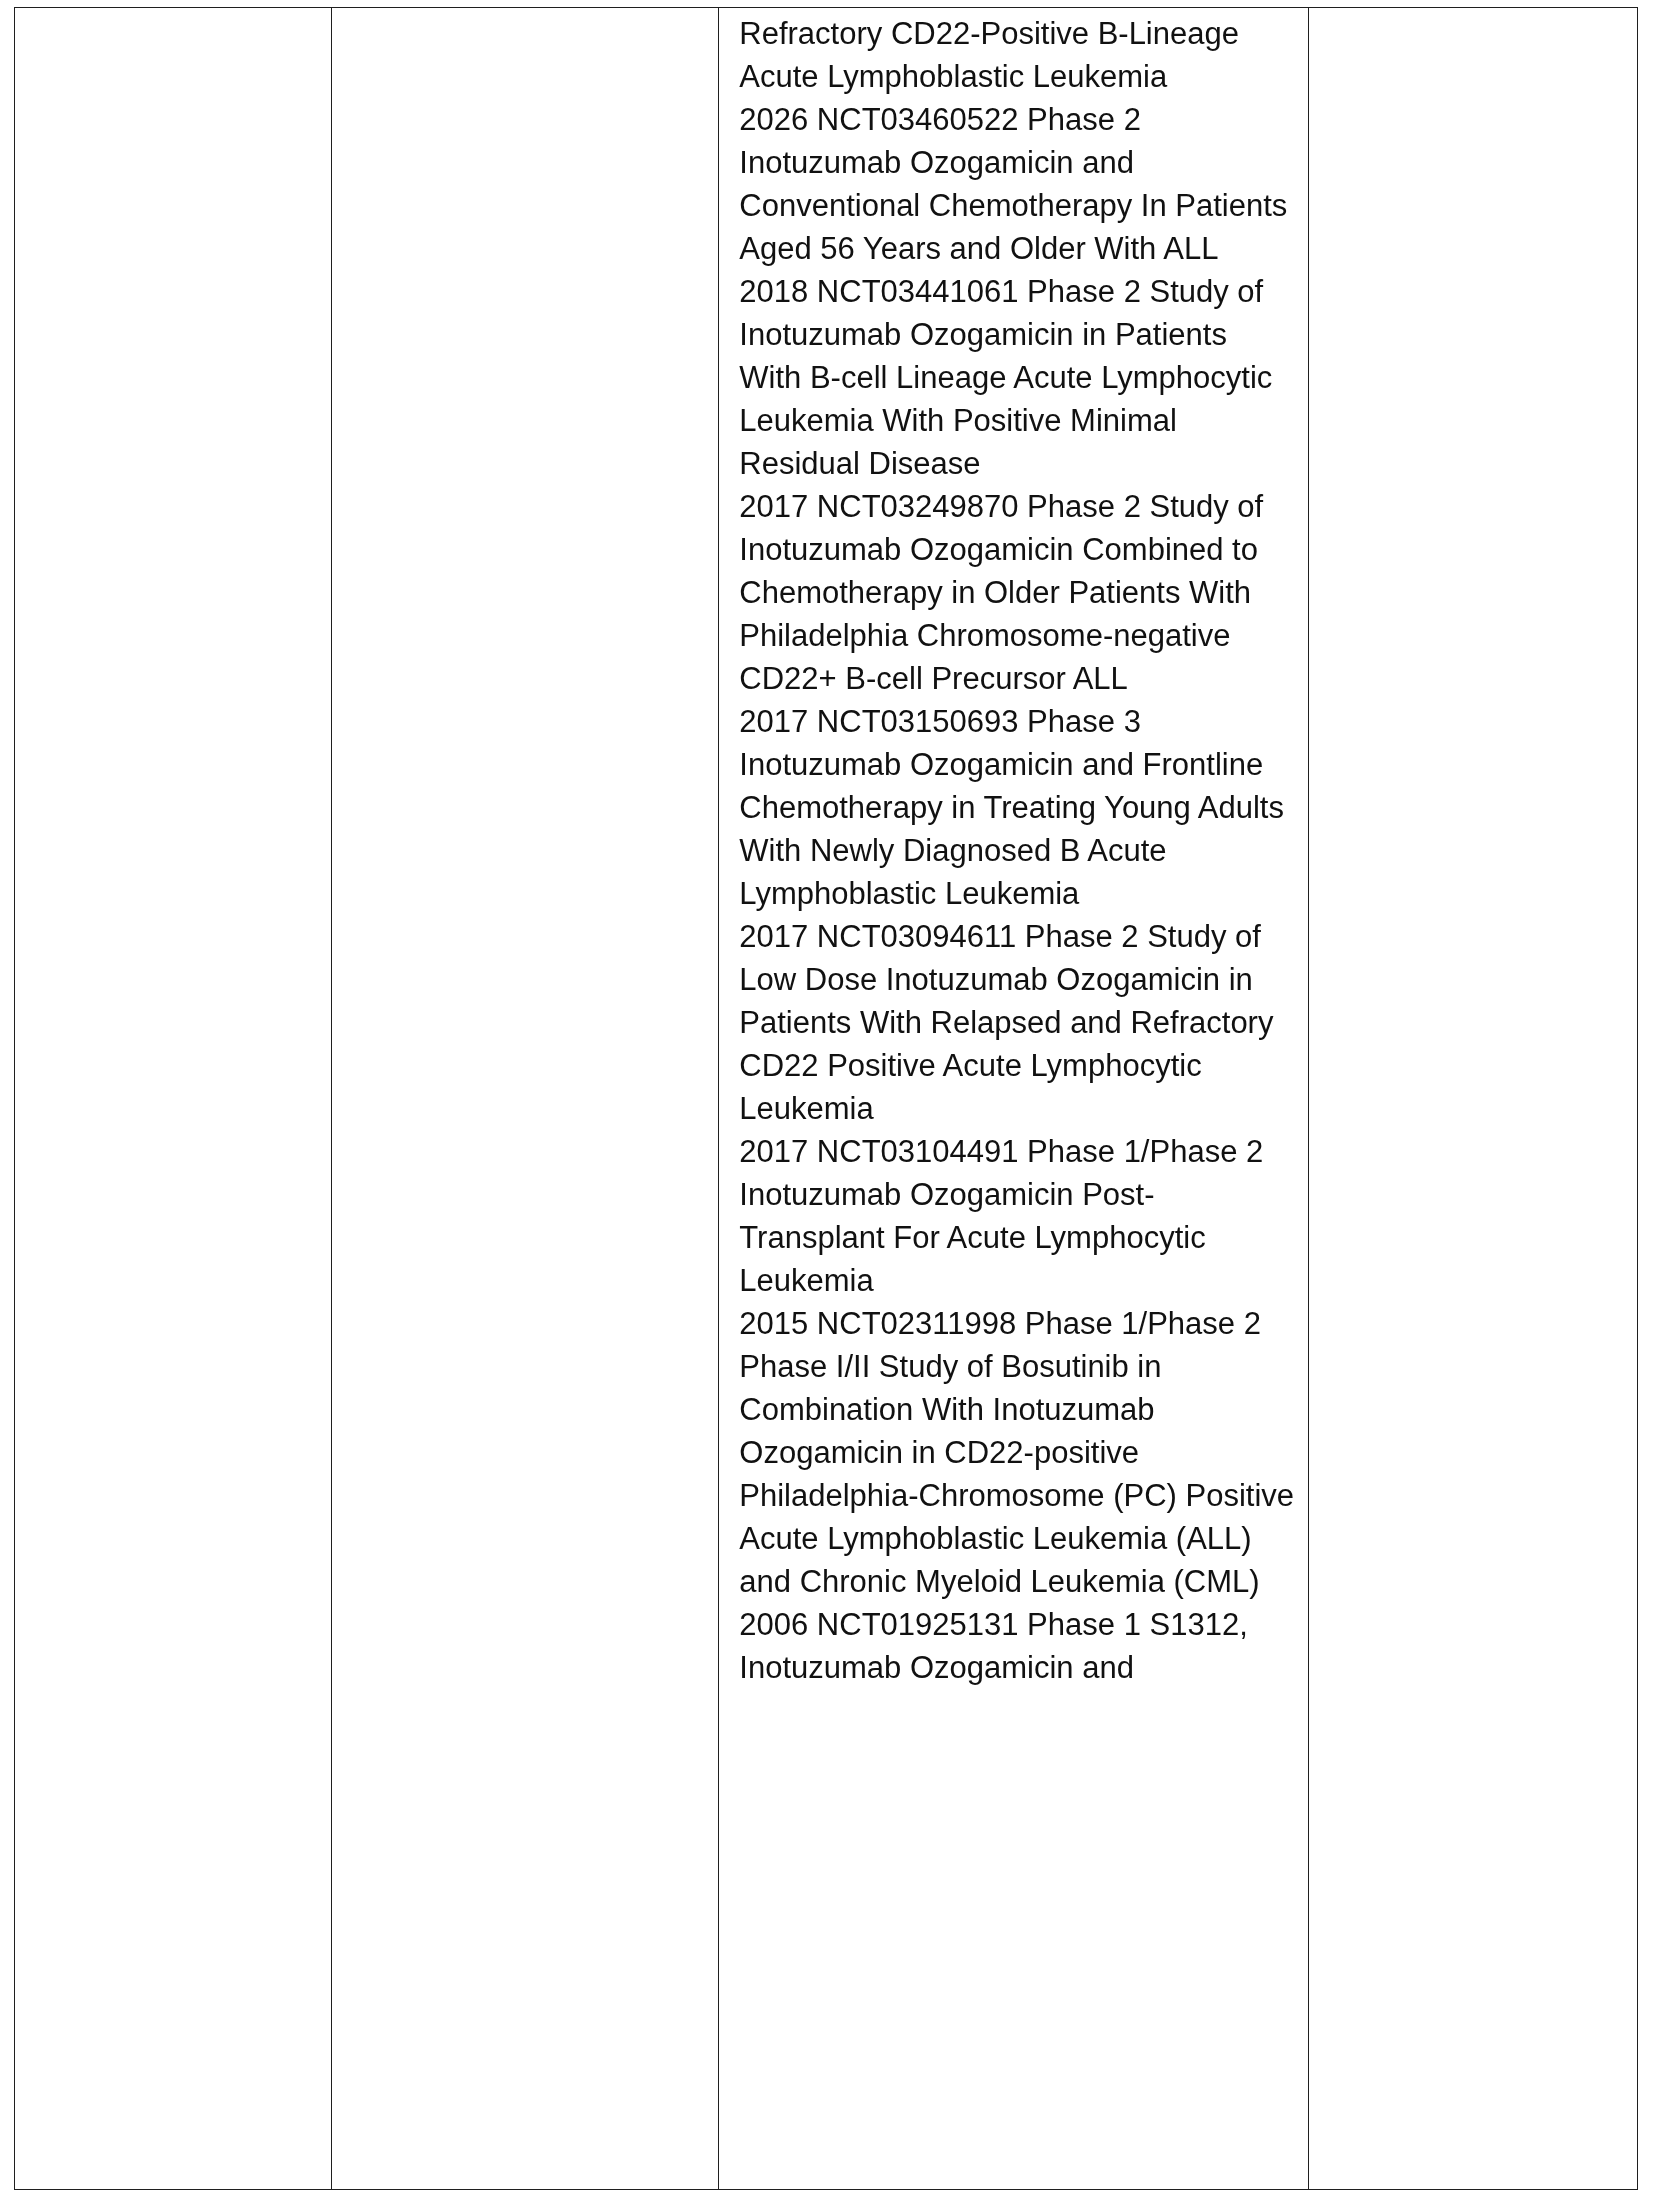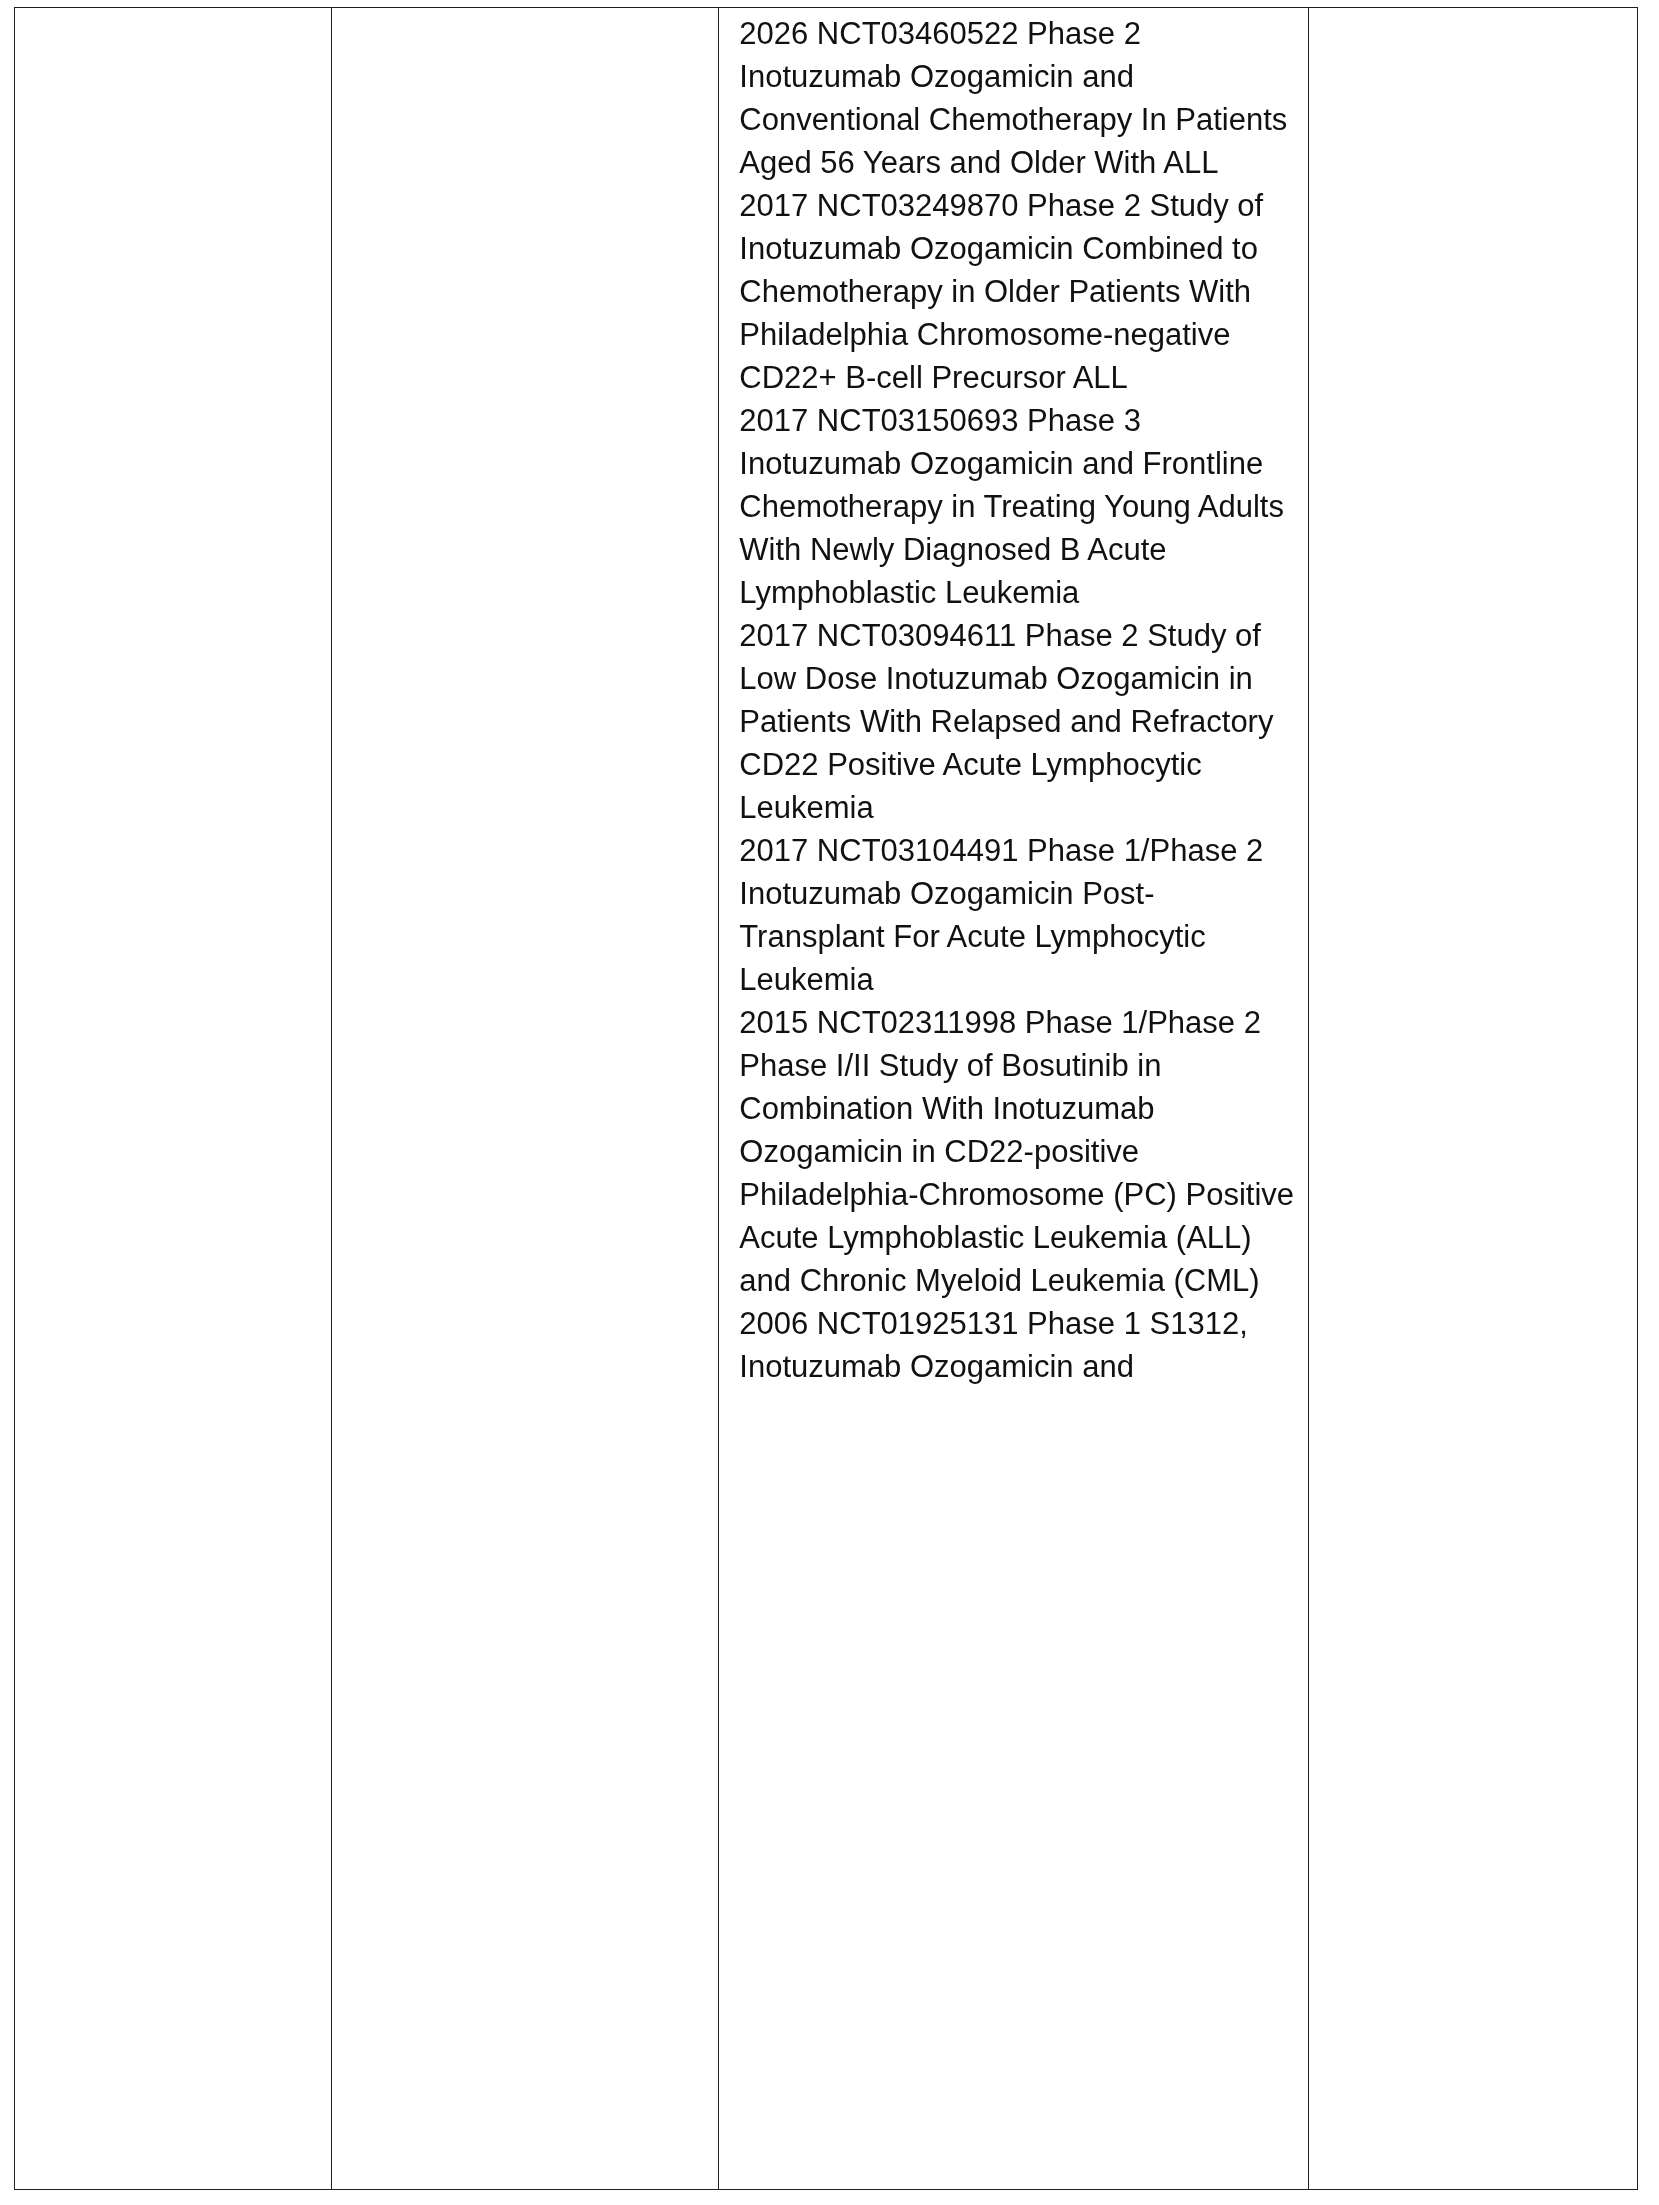--- a/index.html
+++ b/index.html
@@ -45,22 +45,24 @@
   }
 </style>
 </head>
 <body>
 
 <div class="page">
   <div class="doc-table">
     <div class="cell"></div>
     <div class="cell"></div>
     <div class="cell trials-cell">
+      <div class="entry">Refractory CD22-Positive B-Lineage Acute Lymphoblastic Leukemia</div>
       <div id="entries-container">
           <div class="entry">2026 NCT03460522 Phase 2 Inotuzumab Ozogamicin and Conventional Chemotherapy In Patients Aged 56 Years and Older With ALL</div>
+          <div class="entry">2018 NCT03441061 Phase 2 Study of Inotuzumab Ozogamicin in Patients With B-cell Lineage Acute Lymphocytic Leukemia With Positive Minimal Residual Disease</div>
           <div class="entry">2017 NCT03249870 Phase 2 Study of Inotuzumab Ozogamicin Combined to Chemotherapy in Older Patients With Philadelphia Chromosome-negative CD22+ B-cell Precursor ALL</div>
           <div class="entry">2017 NCT03150693 Phase 3 Inotuzumab Ozogamicin and Frontline Chemotherapy in Treating Young Adults With Newly Diagnosed B Acute Lymphoblastic Leukemia</div>
           <div class="entry">2017 NCT03094611 Phase 2 Study of Low Dose Inotuzumab Ozogamicin in Patients With Relapsed and Refractory CD22 Positive Acute Lymphocytic Leukemia</div>
           <div class="entry">2017 NCT03104491 Phase 1/Phase 2 Inotuzumab Ozogamicin Post-Transplant For Acute Lymphocytic Leukemia</div>
           <div class="entry">2015 NCT02311998 Phase 1/Phase 2 Phase I/II Study of Bosutinib in Combination With Inotuzumab Ozogamicin in CD22-positive Philadelphia-Chromosome (PC) Positive Acute Lymphoblastic Leukemia (ALL) and Chronic Myeloid Leukemia (CML)</div>
           <div class="entry">2006 NCT01925131 Phase 1 S1312, Inotuzumab Ozogamicin and</div>
         </div>
     </div>
     <div class="cell"></div>
   </div>

